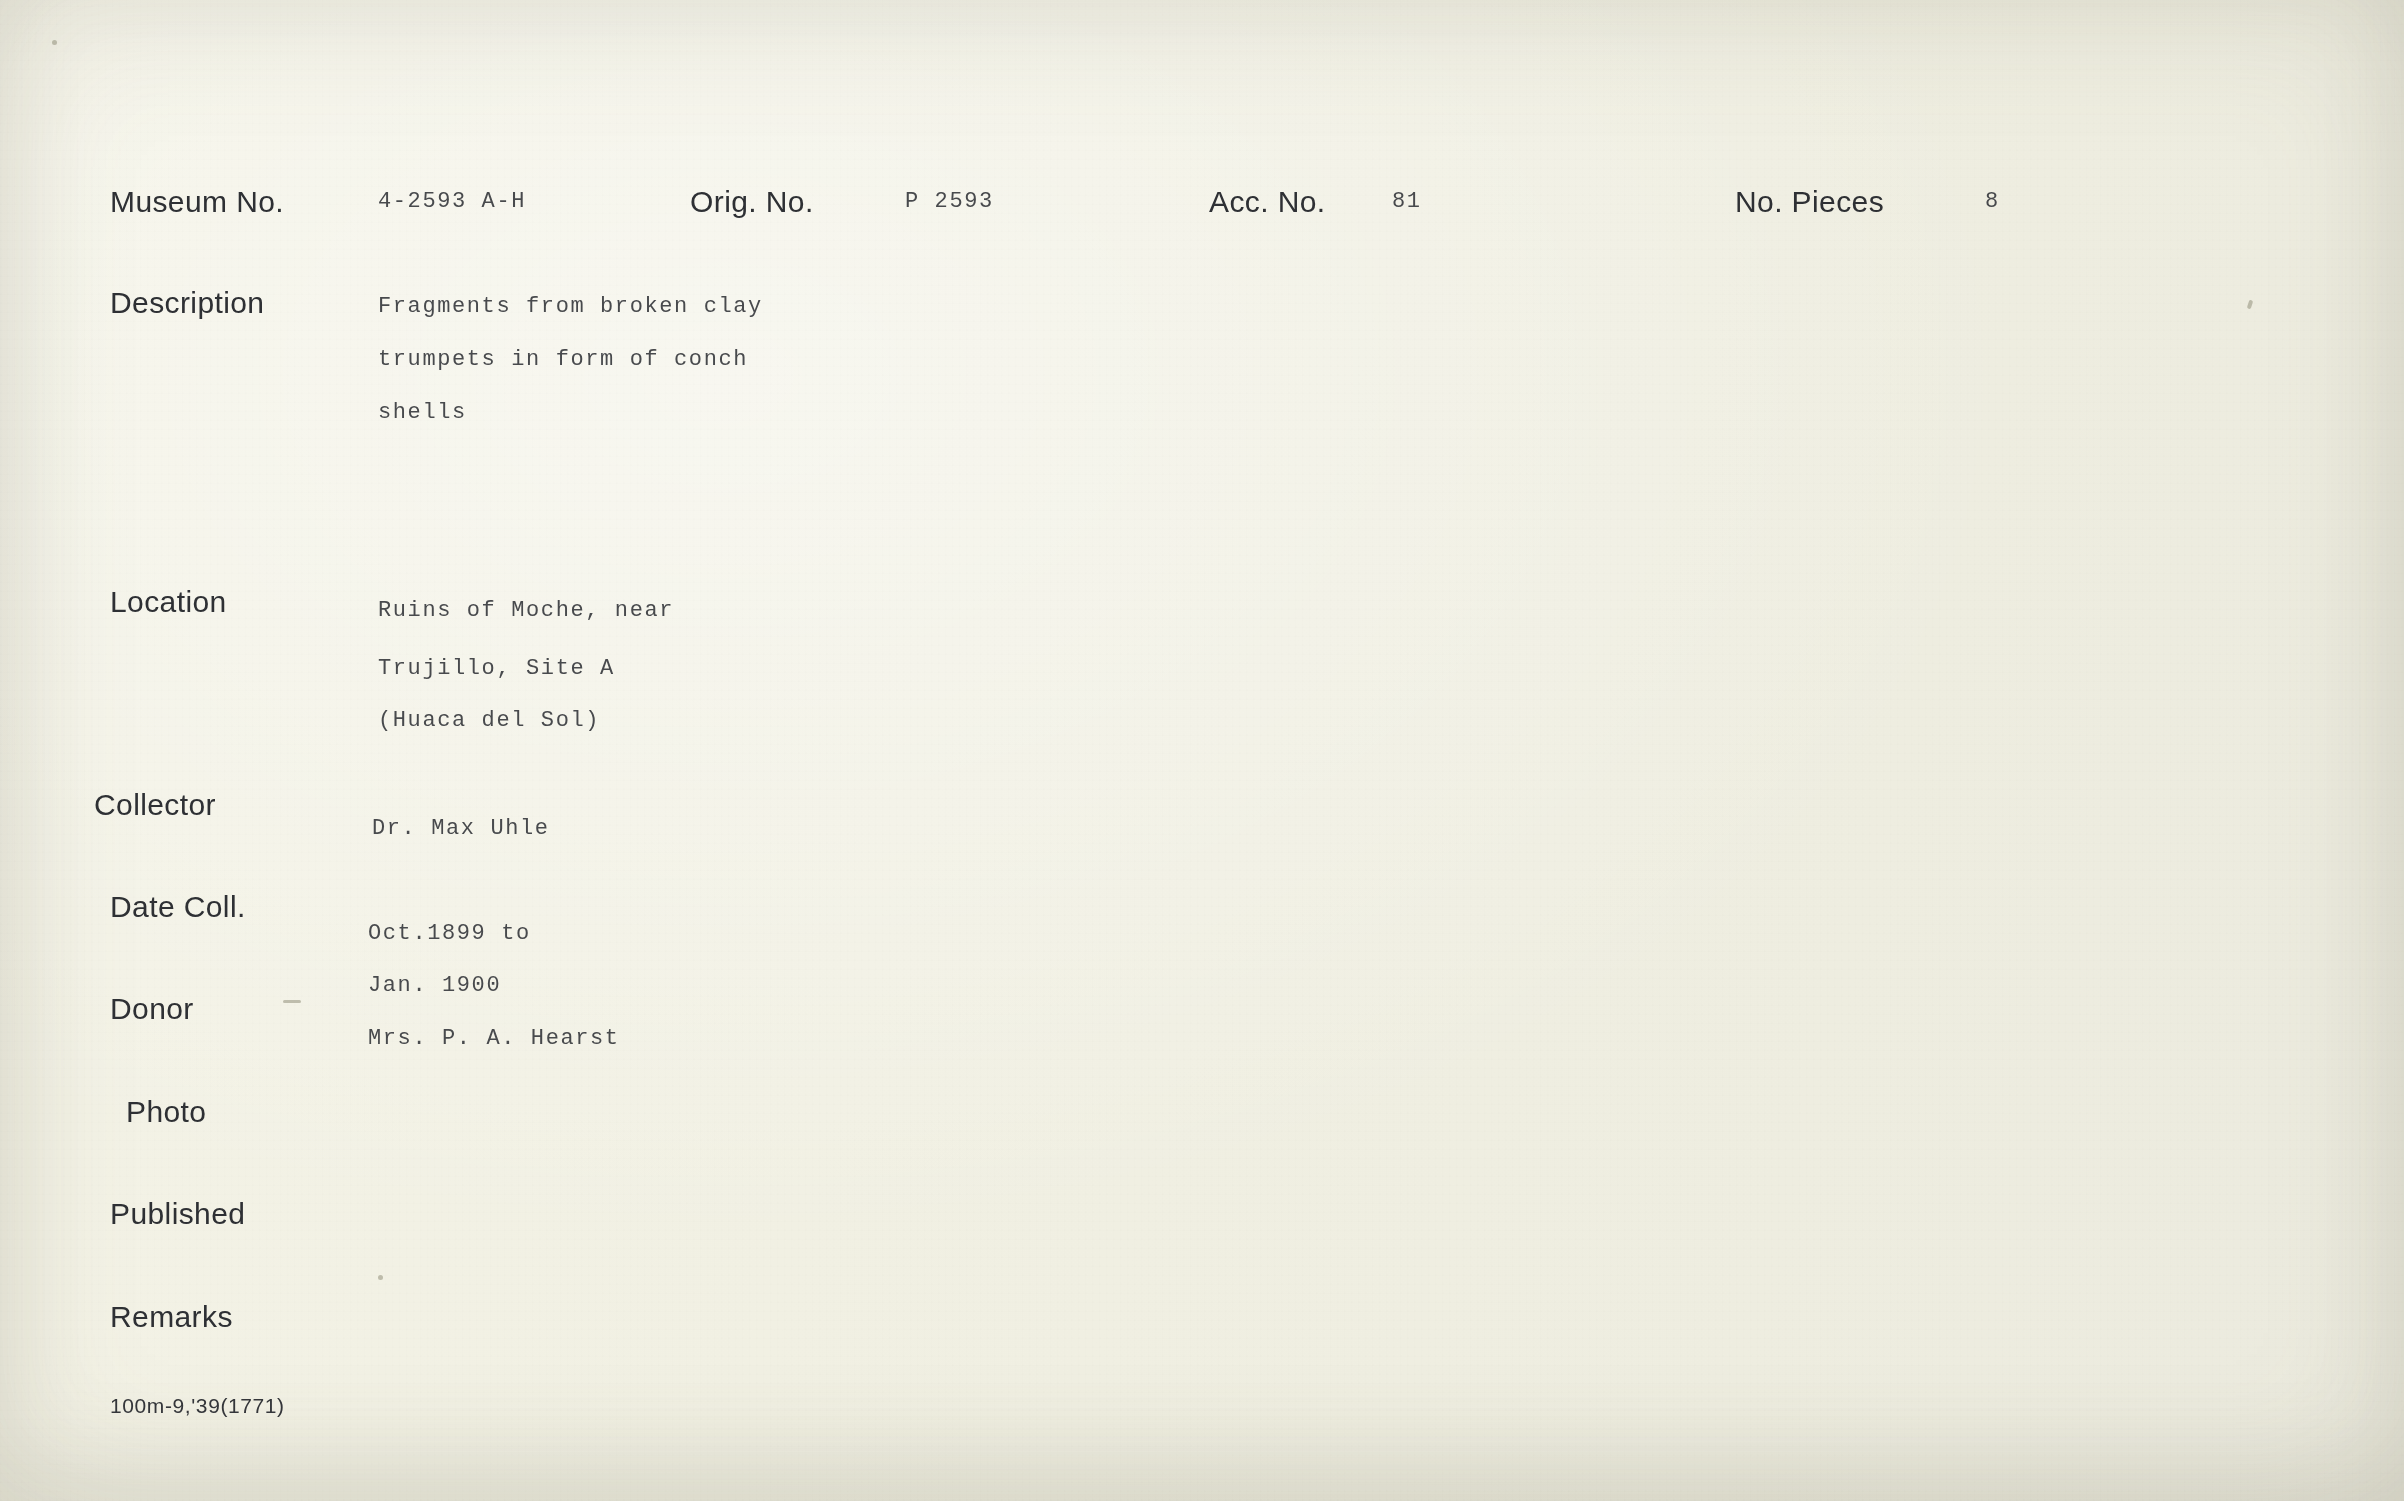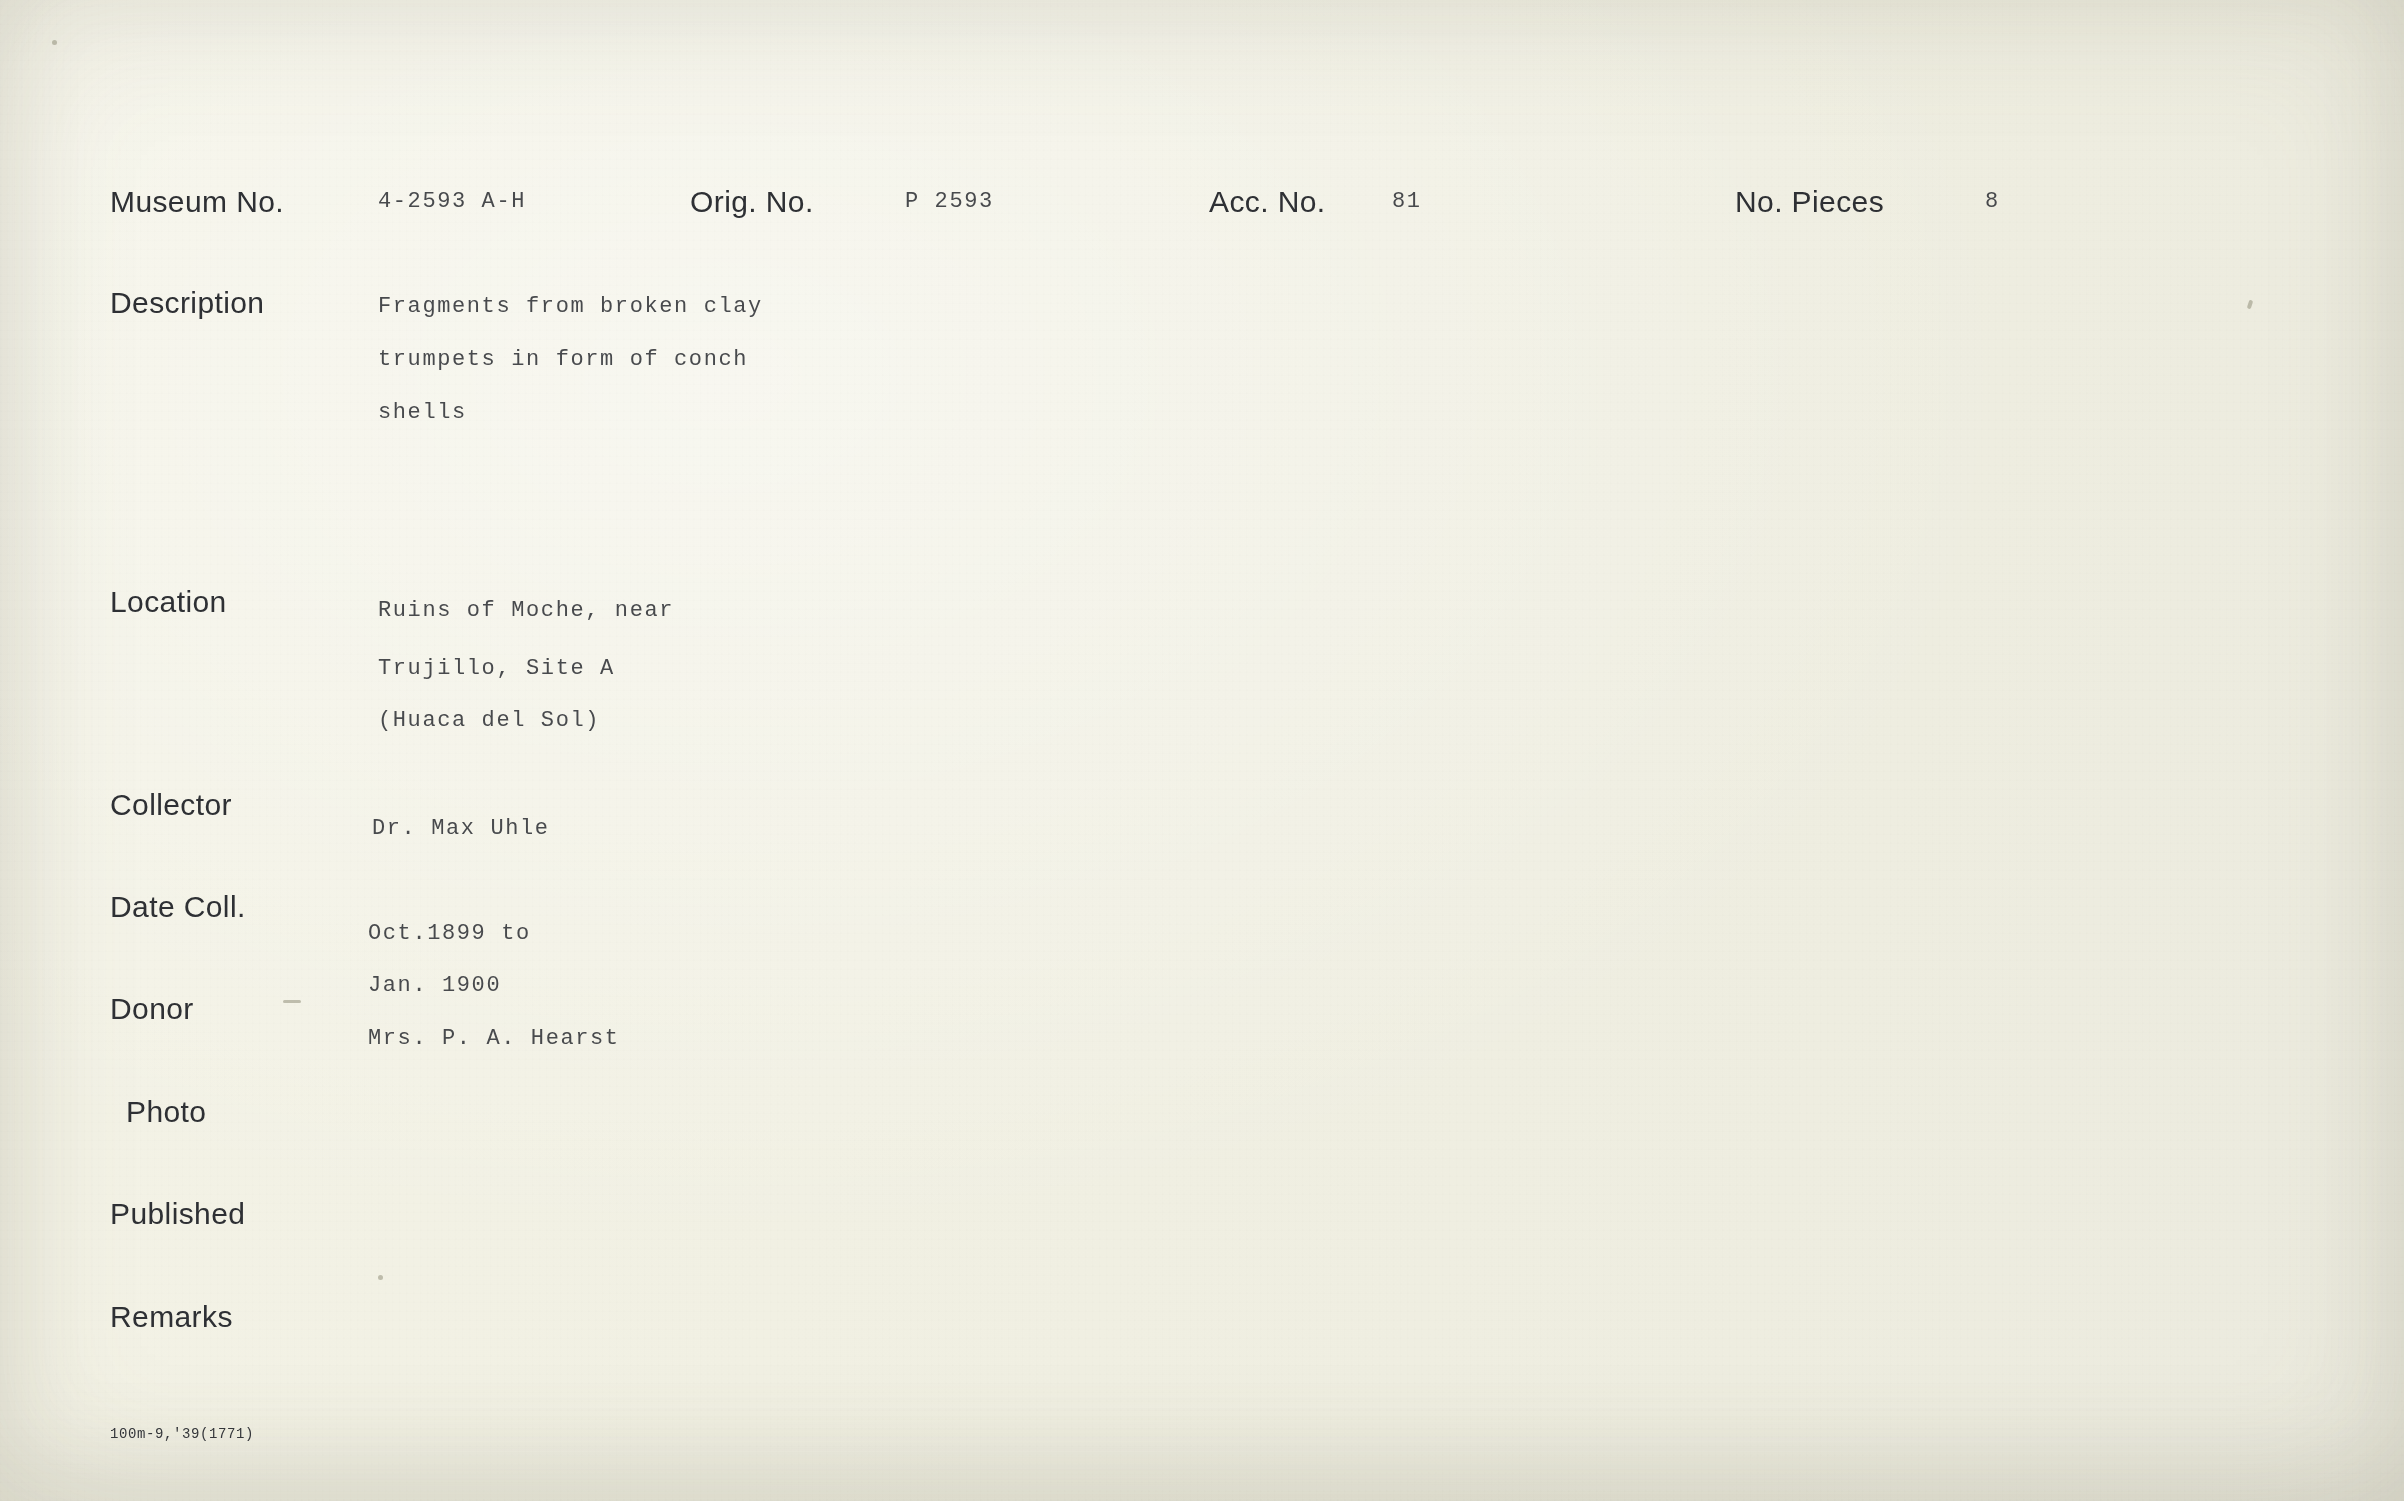--- a/index.html
+++ b/index.html
@@ -59,23 +59,23 @@
     color: #3a3c40;
     letter-spacing: 1.6px;
     white-space: pre;
     line-height: 38px;
     opacity: 0.92;
   }
 
   .footer-code {
     position: absolute;
     left: 110px;
-    top: 1426px;
-    font-family: Liberation Mono, monospace;
-    font-size: 14px;
+    top: 1394px;
+    font-family: Liberation Sans, sans-serif;
+    font-size: 21px;
     letter-spacing: 0.6px;
     color: #34363a;
     white-space: pre;
   }
 
   .speck {
     position: absolute;
     background: #8a8772;
     border-radius: 50%;
     opacity: 0.5;
@@ -108,21 +108,21 @@
   <div class="label" style="left:110px; top:286px;">Description</div>
   <div class="typed" style="left:378px; top:341px;">trumpets in form of conch</div>
   <div class="typed" style="left:378px; top:288px;">Fragments from broken clay</div>
   <div class="typed" style="left:378px; top:394px;">shells</div>
 
   <div class="label" style="left:110px; top:585px;">Location</div>
   <div class="typed" style="left:378px; top:592px;">Ruins of Moche, near</div>
   <div class="typed" style="left:378px; top:650px;">Trujillo, Site A</div>
   <div class="typed" style="left:378px; top:702px;">(Huaca del Sol)</div>
 
-  <div class="label" style="left:110px; top:788px;">Collector</div>
+  <div class="label" style="left:94px; top:788px;">Collector</div>
   <div class="typed" style="left:372px; top:810px;">Dr. Max Uhle</div>
 
   <div class="label" style="left:110px; top:890px;">Date Coll.</div>
   <div class="typed" style="left:368px; top:915px;">Oct.1899 to</div>
   <div class="typed" style="left:368px; top:967px;">Jan. 1900</div>
 
   <div class="label" style="left:110px; top:992px;">Donor</div>
   <div class="typed" style="left:368px; top:1020px;">Mrs. P. A. Hearst</div>
 
   <div class="label" style="left:126px; top:1095px;">Photo</div>

